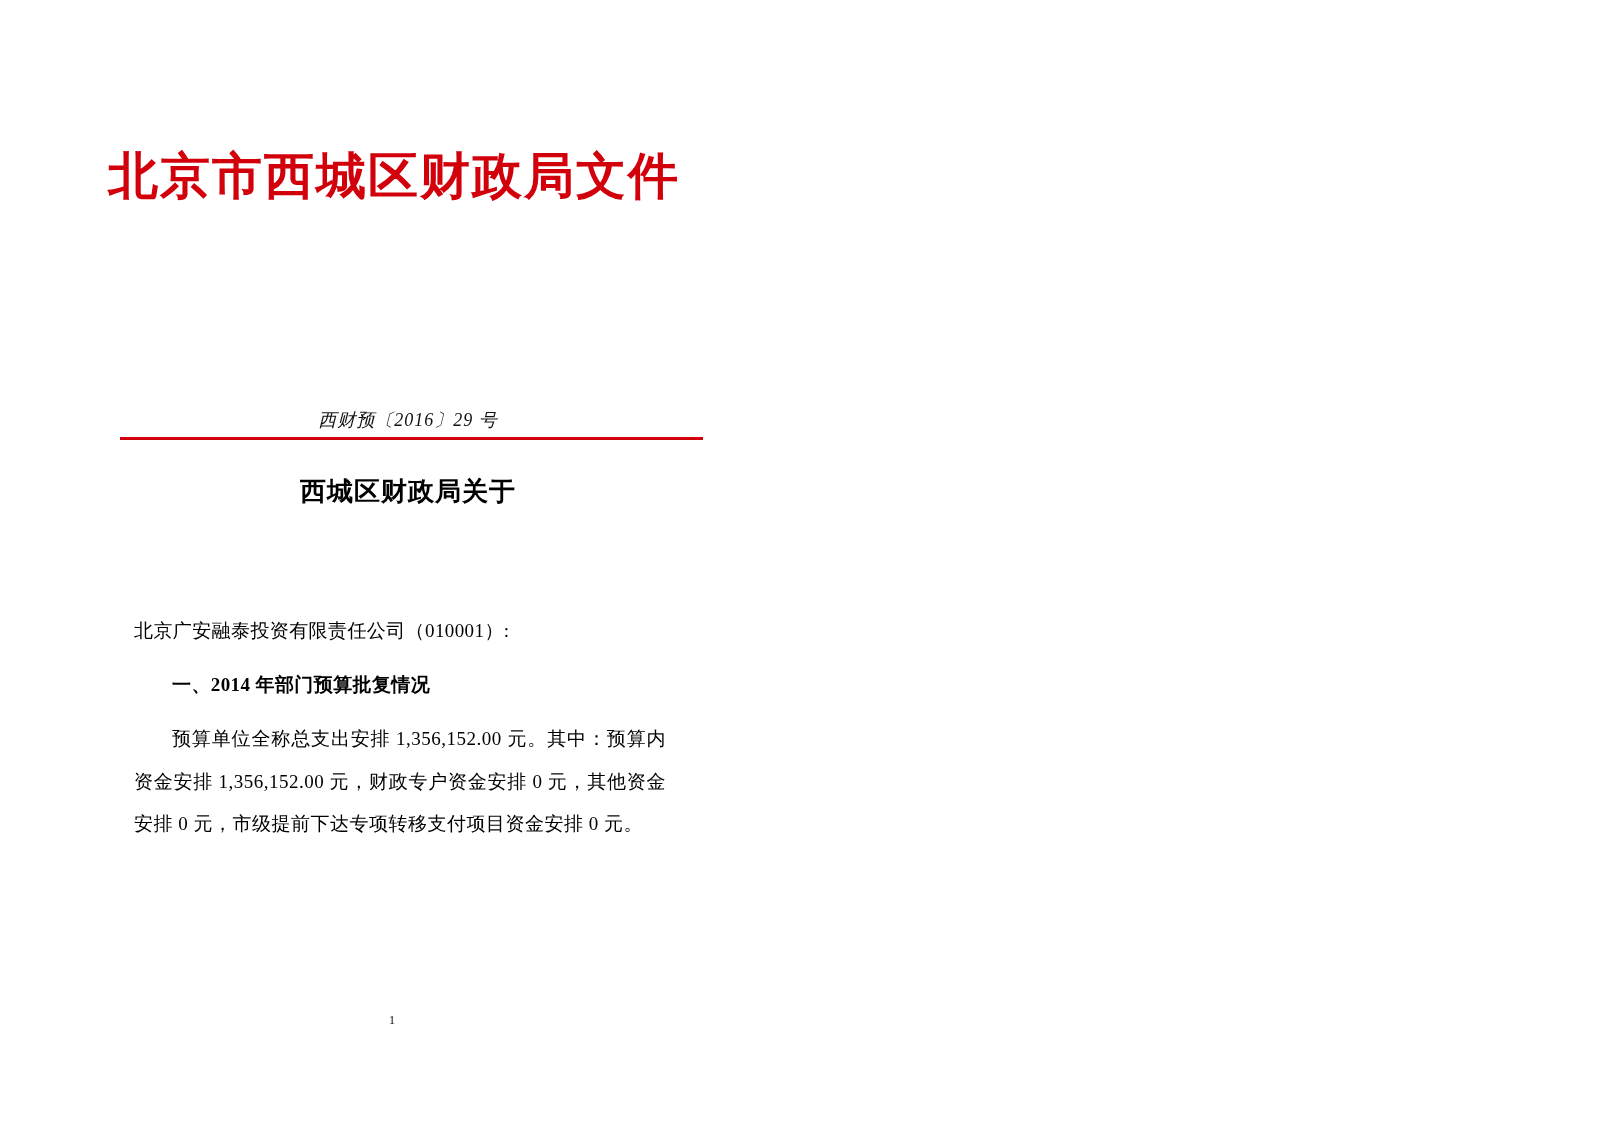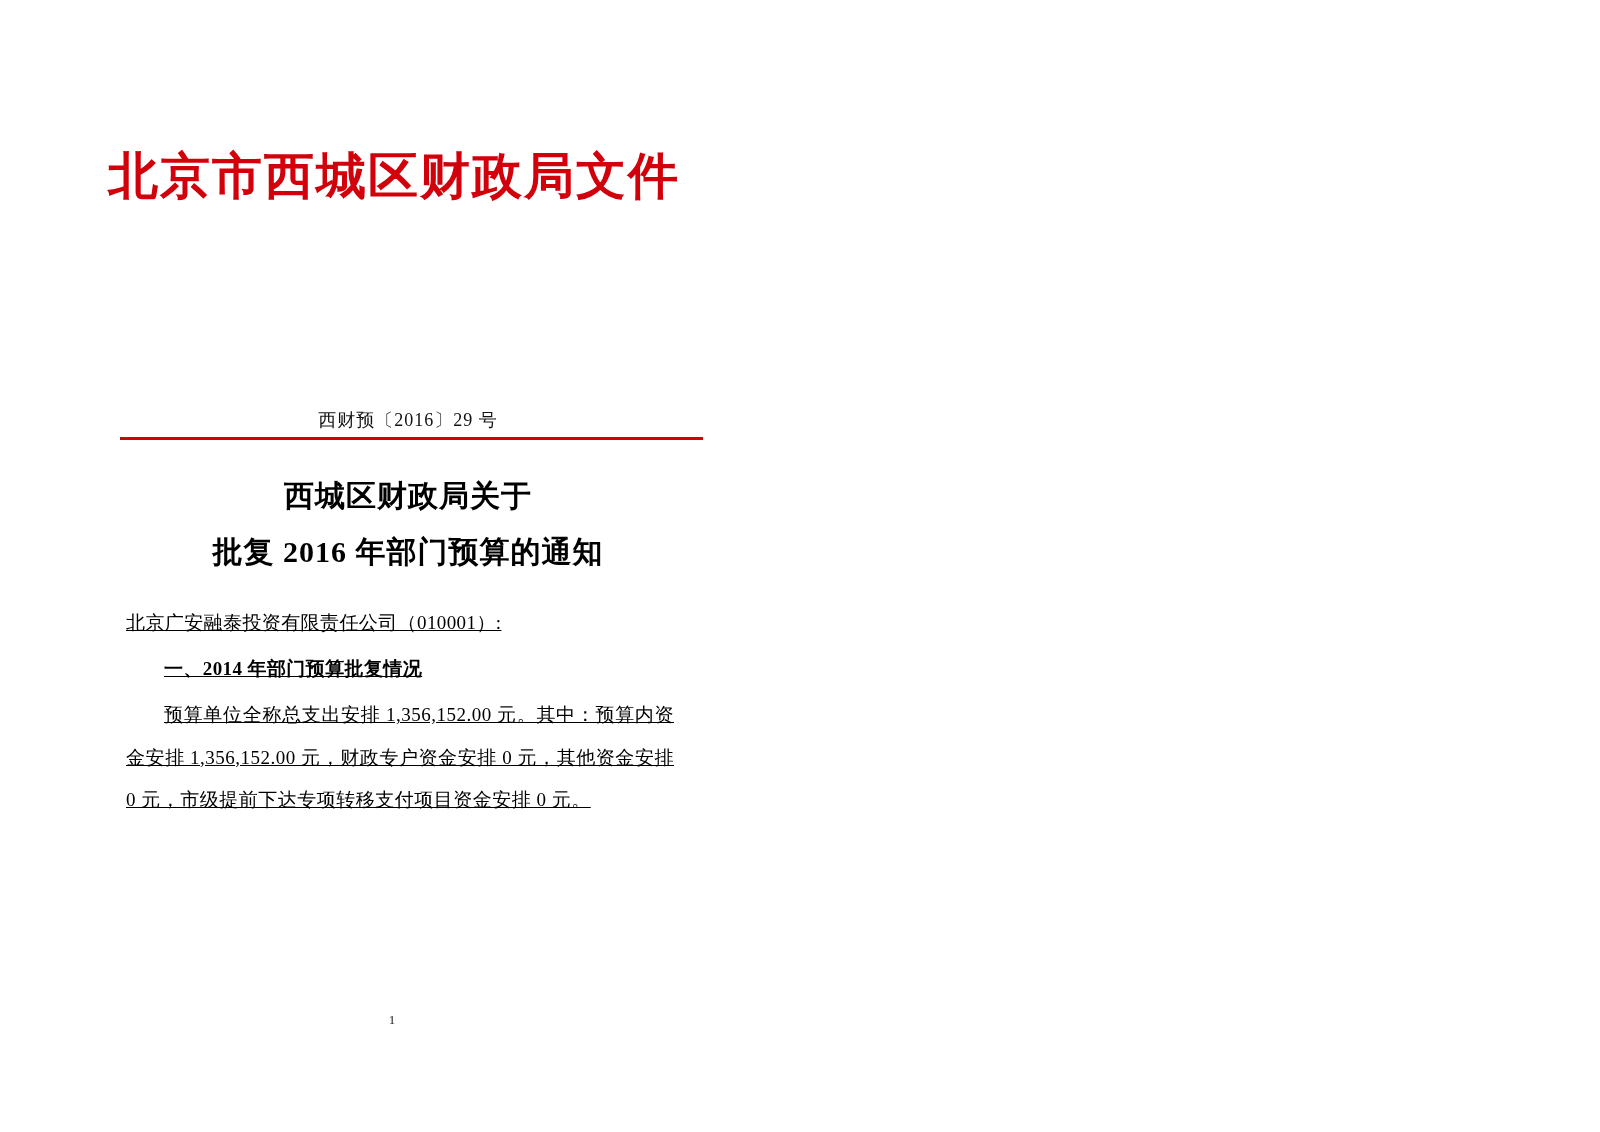--- a/index.html
+++ b/index.html
@@ -51,54 +51,55 @@
   }
   .doc-number {
     position: absolute;
     left: 108px;
     top: 408px;
     width: 600px;
     text-align: center;
     font-size: 18px;
     letter-spacing: 1px;
     color: #111;
+    font-style: italic;
   }
   .red-rule {
     position: absolute;
     left: 120px;
     top: 437px;
     width: 583px;
     height: 3px;
     background: #d1000b;
   }
   .doc-title {
     position: absolute;
     left: 108px;
     top: 468px;
     width: 600px;
     text-align: center;
-    font-size: 30px;
+    font-size: 26px;
     font-weight: bold;
     line-height: 1.85;
     letter-spacing: 1px;
   }
   .doc-title div { white-space: nowrap; }
 
   .body-left {
     position: absolute;
     left: 122px;
     top: 598px;
     width: 556px;
     font-size: 19px;
     line-height: 2.22;
     letter-spacing: 0.4px;
     text-align: justify;
     text-justify: inter-ideograph;
   }
-  .body-left p { margin: 4px; text-decoration: underline; }
+  .body-left p { margin: 12px; }
   .indent2 { text-indent: 2em; }
   .sec-head {
     font-weight: bold;
     text-indent: 2em;
   }
   .sec-head-2 {
     font-weight: bold;
     text-indent: 2.4em;
     letter-spacing: 2px;
   }
@@ -121,21 +122,20 @@
   <div class="page page-left">
 
     <div class="masthead">北京市西城区财政局文件</div>
 
     <div class="doc-number">西财预〔2016〕29 号</div>
 
     <div class="red-rule"></div>
 
     <div class="doc-title">
       <div>西城区财政局关于</div>
-      <div>批复 2016 年部门预算的通知</div>
     </div>
 
     <div class="body-left">
       <p>北京广安融泰投资有限责任公司（010001）:</p>
       <p class="sec-head">一、2014 年部门预算批复情况</p>
       <p class="indent2 num">预算单位全称总支出安排 1,356,152.00 元。其中：预算内资金安排 1,356,152.00 元，财政专户资金安排 0 元，其他资金安排 0 元，市级提前下达专项转移支付项目资金安排 0 元。</p>
     </div>
 
     <div class="folio folio-left">1</div>
   </div>

